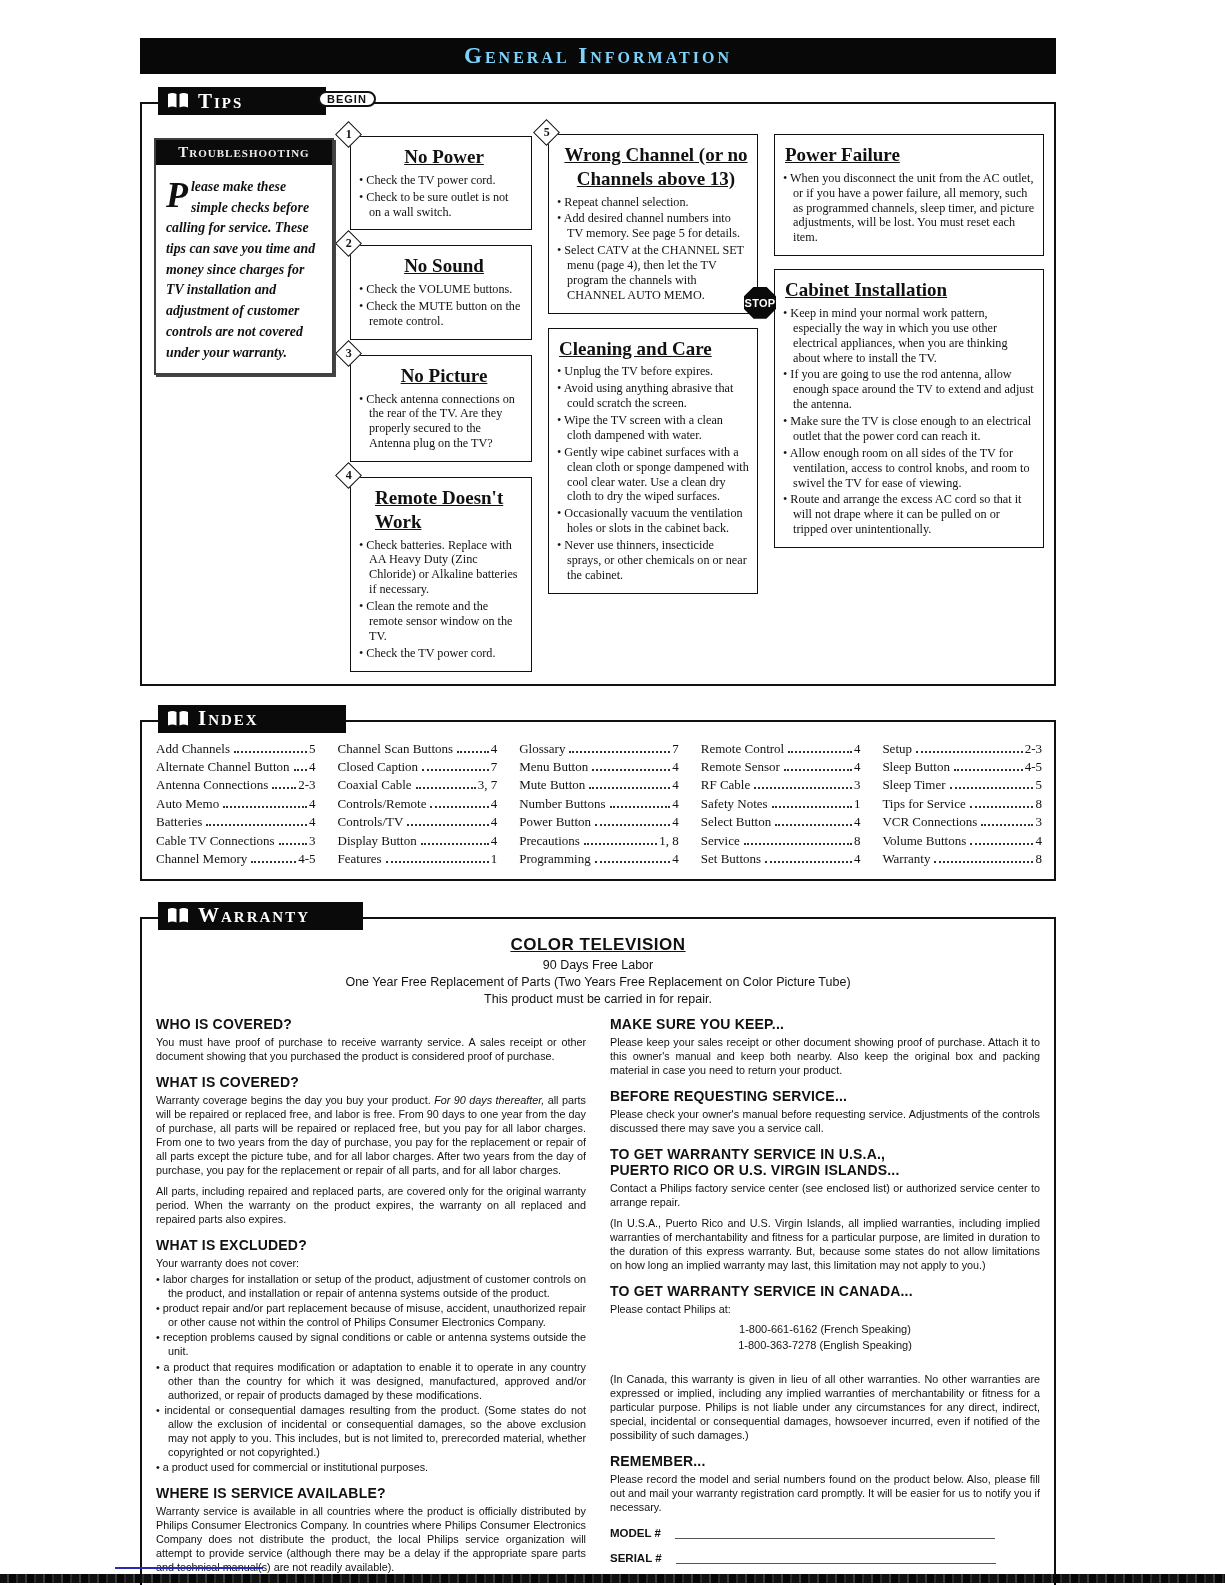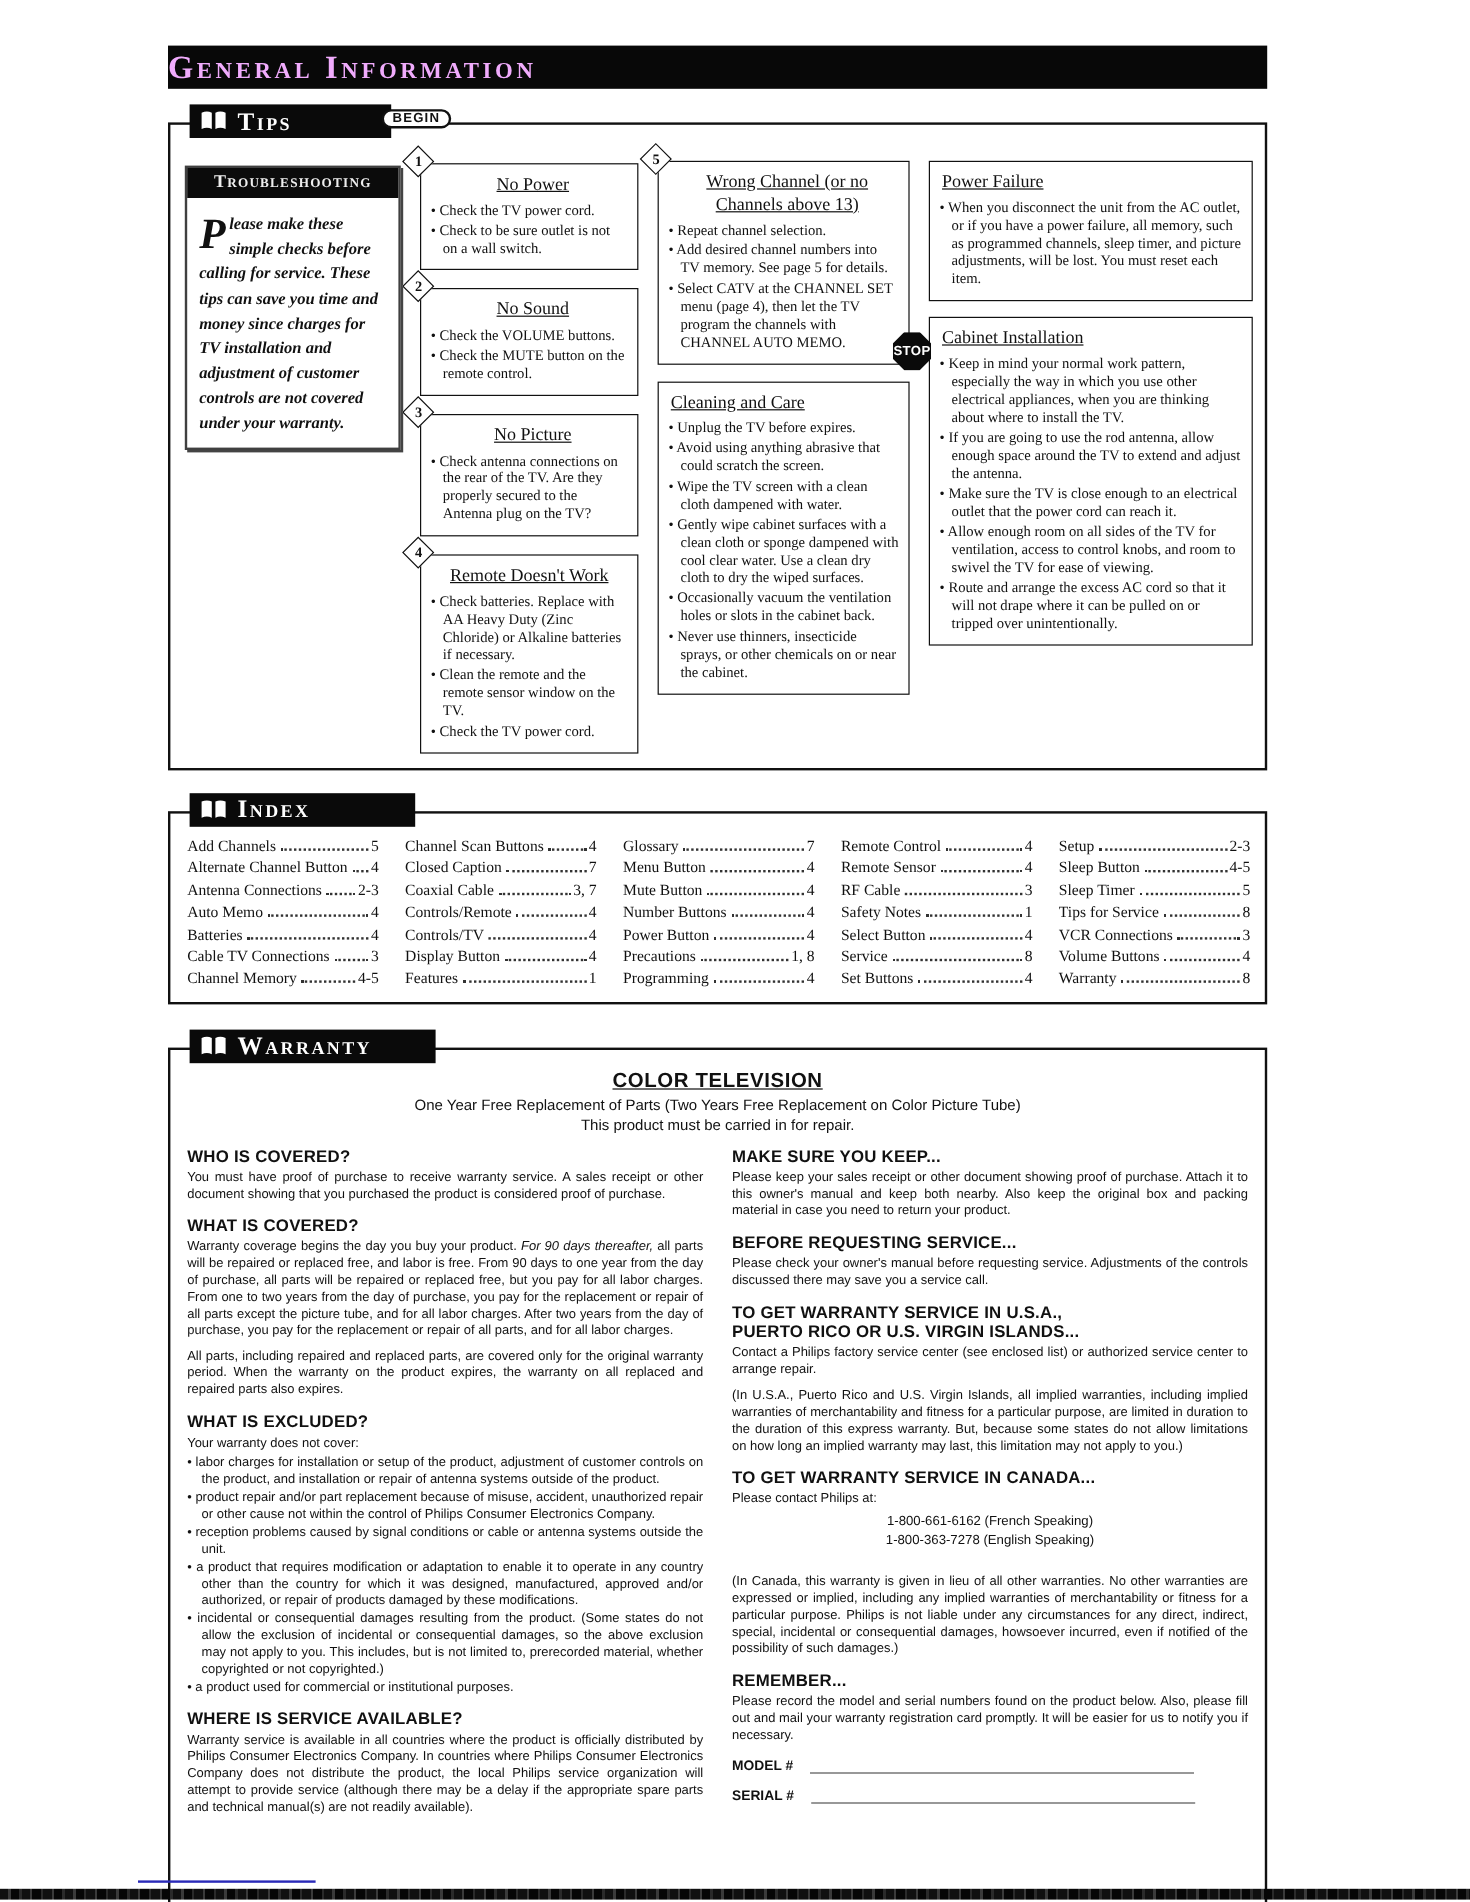--- a/index.html
+++ b/index.html
@@ -6,23 +6,23 @@
   html,body { margin:0; padding:0; background:#f2f2f0; }
   .page {
     position:relative; width:1225px; height:1585px; margin:0 auto;
     background:#fff; overflow:hidden; color:#111;
     font-family:"Liberation Serif", serif;
   }
   .content { margin-left:140px; width:916px; }
 
   
   .banner {
-    margin-top:38px; height:36px; background:#080808; color:#f0abfc;
-    text-align:left; line-height:36px;
-    font-variant:small-caps; font-weight:bold; font-size:27px; letter-spacing:3px;
+    margin-top:38px; height:36px; background:#080808; color:#7dd3fc;
+    text-align:center; line-height:36px;
+    font-variant:small-caps; font-weight:bold; font-size:23px; letter-spacing:3px;
   }
 
   
   .seclabel {
     position:absolute; top:-15px; left:18px; height:28px;
     background:#0a0a0a; color:#fff; display:flex; align-items:center;
     padding:0 26px 0 8px; gap:8px; z-index:3;
   }
   .seclabel .lbltxt {
     font-variant:small-caps; font-weight:bold; font-size:21px; letter-spacing:2px;
@@ -49,21 +49,21 @@
     font-variant:small-caps; font-size:15px; letter-spacing:1px; font-weight:bold;
   }
   .trouble-body {
     padding:12px 10px 10px 10px; font-style:italic; font-weight:bold;
     font-size:13.8px; line-height:1.5;
   }
   .dropcap { float:left; font-size:36px; line-height:0.8; padding:4px 3px 0 0; font-style:italic; font-weight:bold; }
 
   .tipbox { position:relative; border:1.8px solid #111; padding:8px 8px 8px 8px; background:#fff; }
   .tip-title {
-    font-weight:normal; font-size:15px; text-align:center;
+    font-weight:bold; font-size:19px; text-align:center;
     text-decoration:underline; margin:0 0 4px 6px; line-height:1.25;
   }
   .tip-title.left { text-align:left; margin-left:2px; }
   .tip-ul { list-style:none; margin:0; padding:0; font-size:12.2px; line-height:1.22; }
   .tip-ul li { padding-left:10px; text-indent:-10px; margin-bottom:2px; }
   .tip-ul li:before { content:"•  "; }
   .diamond {
     position:absolute; top:-12px; left:-12px; width:19px; height:19px;
     border:1.6px solid #111; background:#fff; transform:rotate(45deg); z-index:2;
     display:flex; align-items:center; justify-content:center;
@@ -442,20 +442,21 @@
         <svg class="bookicon" viewBox="0 0 24 18">
           <path d="M2 2 Q6.5 0 10.5 2 L10.5 15.5 Q6.5 13.5 2 15.5 Z" fill="#fff"></path>
           <path d="M13.5 2 Q17.5 0 22 2 L22 15.5 Q17.5 13.5 13.5 15.5 Z" fill="#fff"></path>
         </svg>
         <span class="lbltxt">Warranty</span>
       </div>
 
       <div class="warranty-box">
         <div class="w-header">
           <div class="w-title">COLOR TELEVISION</div>
+          <div class="w-sub">90 Days Free Labor</div>
           <div class="w-sub">One Year Free Replacement of Parts (Two Years Free Replacement on Color Picture Tube)</div>
           <div class="w-sub">This product must be carried in for repair.</div>
         </div>
 
         <div class="w-cols">
 
           <div class="w-col">
             <div class="w-h">WHO IS COVERED?</div>
             <p class="w-p">You must have proof of purchase to receive warranty service.  A sales receipt or other document showing that you purchased the product is considered proof of purchase.</p>
 

